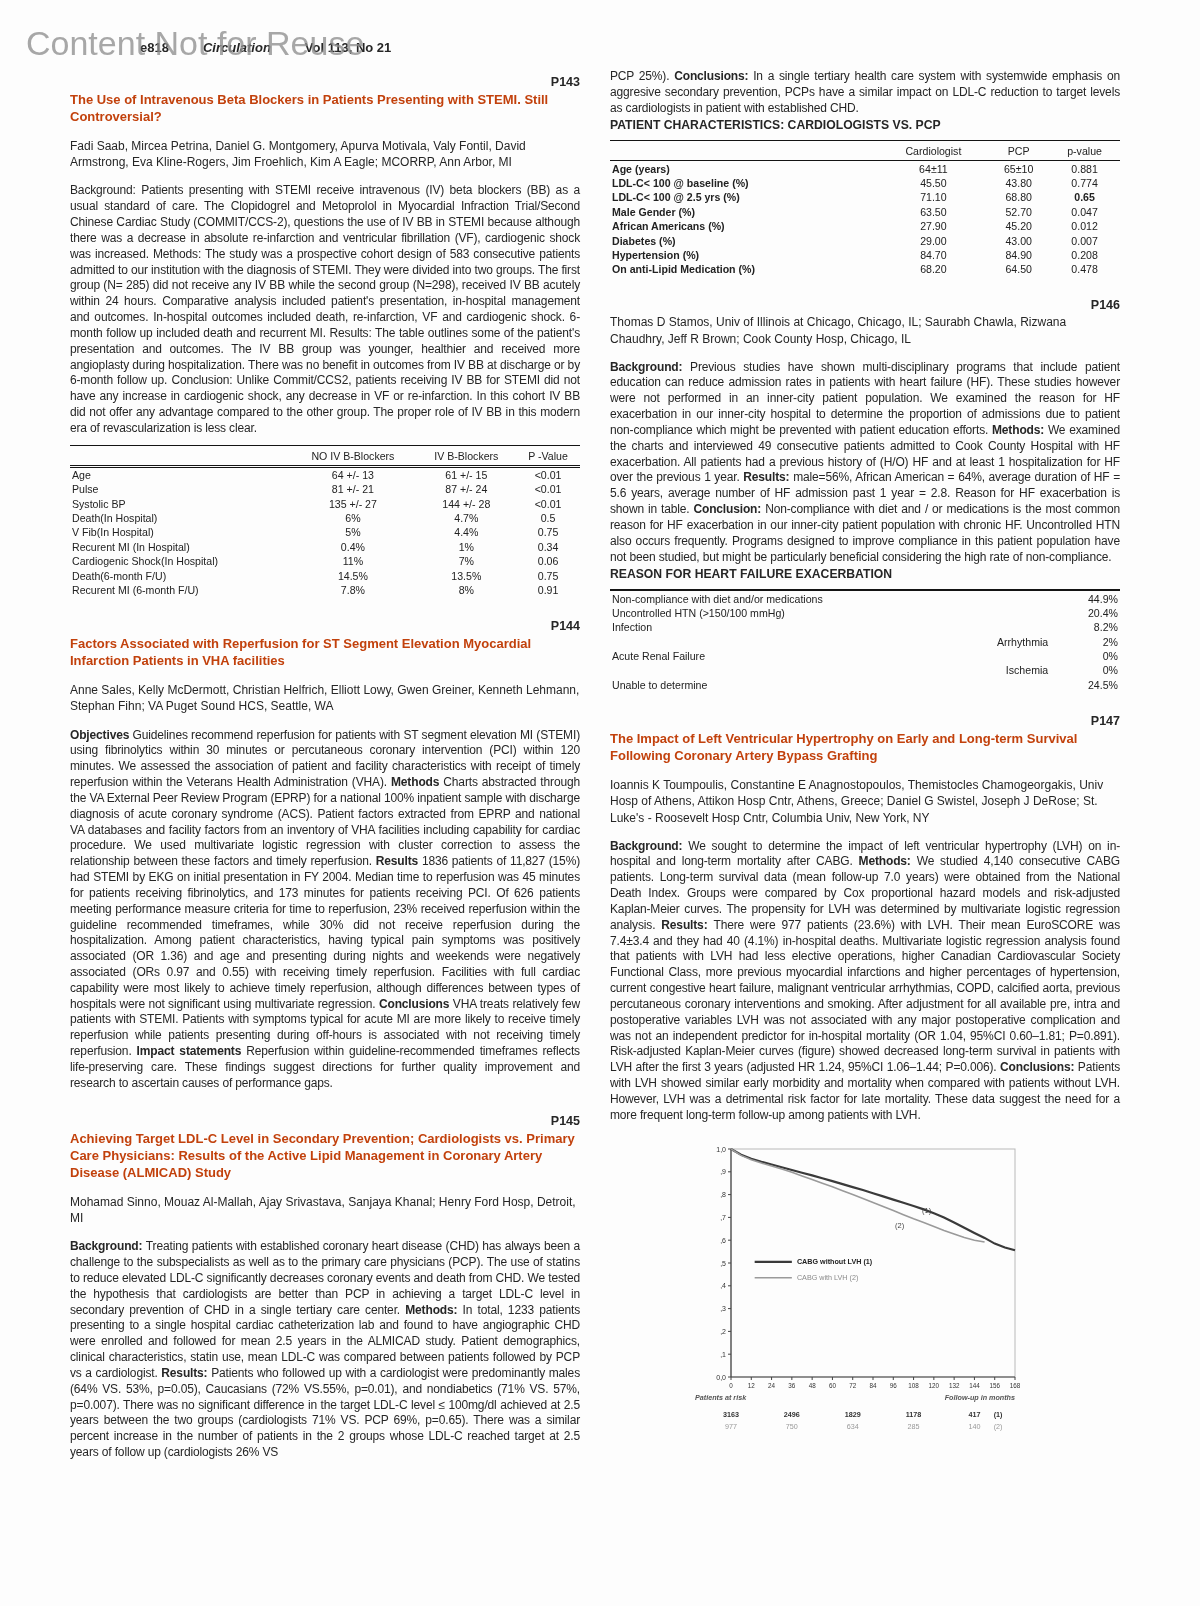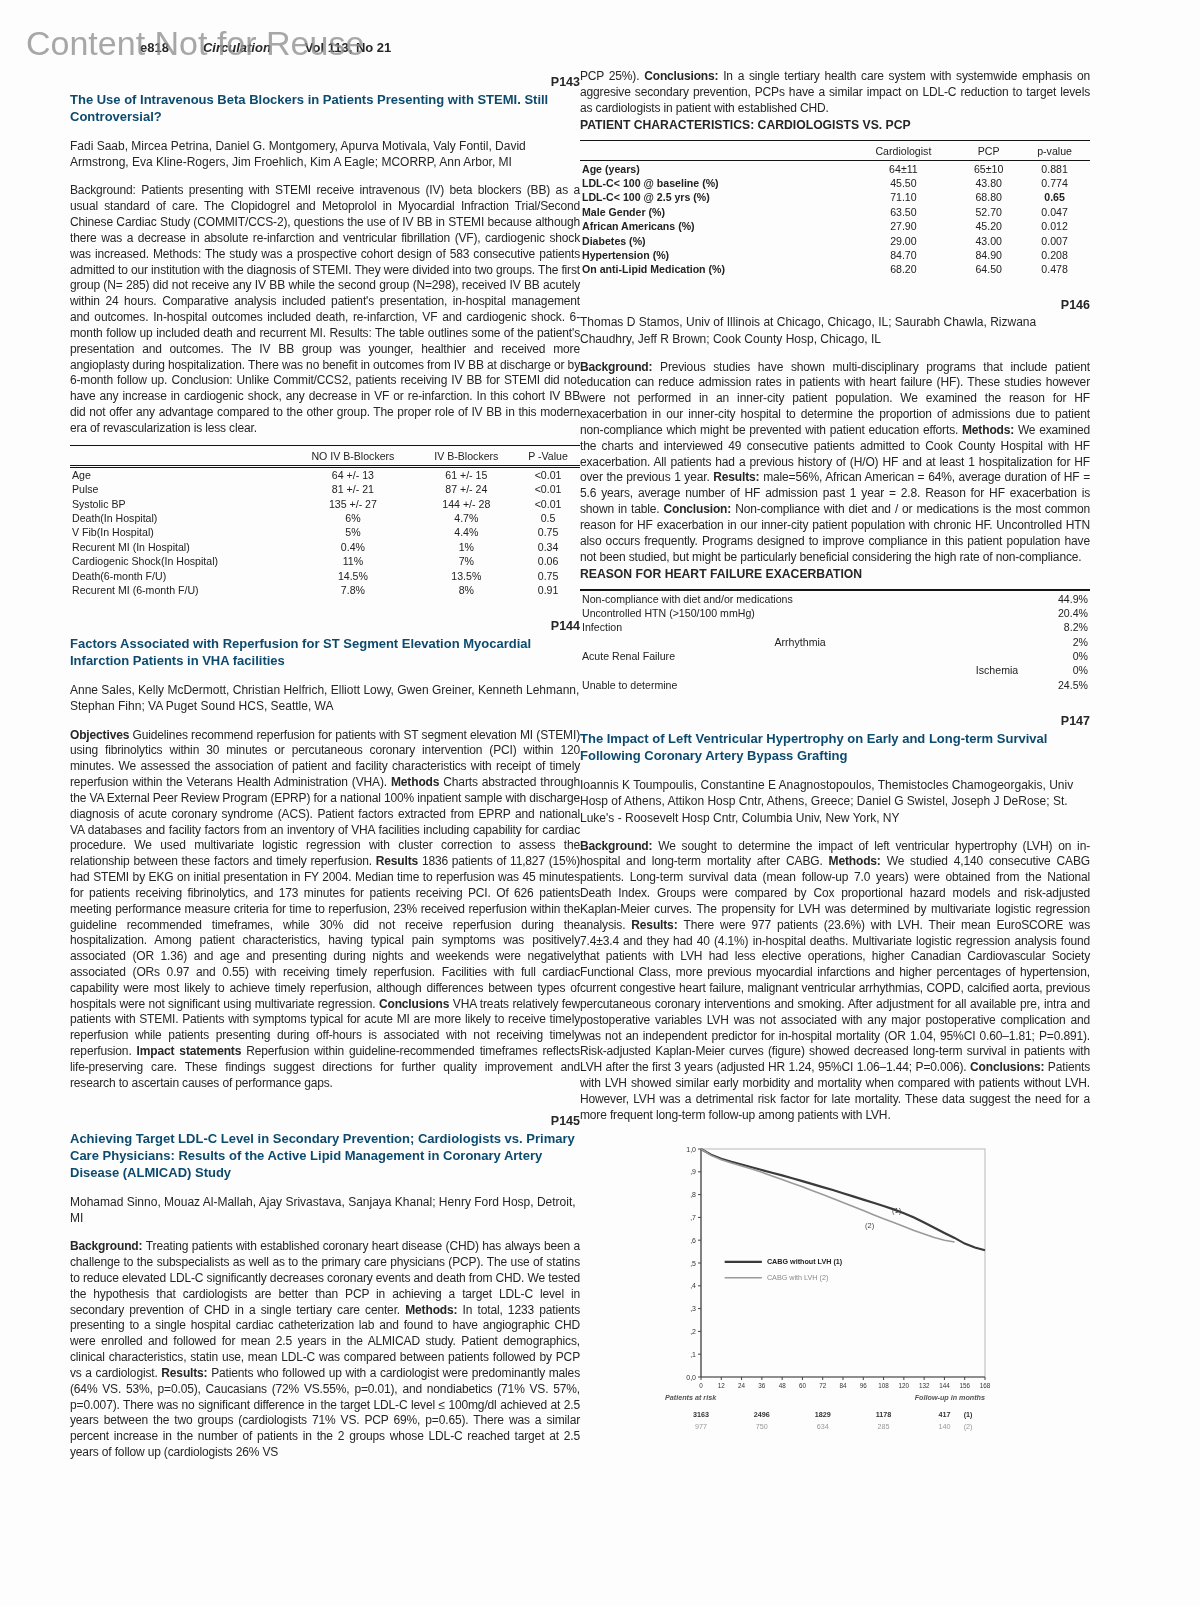--- a/index.html
+++ b/index.html
@@ -16,26 +16,26 @@
   }
   .watermark{
     position:absolute;top:24px;left:26px;
     font-size:34px;color:#8f8f8f;opacity:.78;
     letter-spacing:0px;white-space:nowrap;pointer-events:none;z-index:5;
   }
   .pagehead{display:flex;gap:34px;align-items:baseline;font-size:13px;margin:6px 0 14px 4px;}
   .pagehead .pnum{font-weight:bold;margin-left:66px;}
   .pagehead .jrnl{font-weight:bold;font-style:italic;}
   .pagehead .iss{font-weight:bold;}
-  .cols{display:flex;}
+  .cols{display:flex;gap:30px;}
   .col{width:510px;}
   section{margin:0;}
   .absnum{text-align:right;font-weight:bold;font-size:12.5px;margin:22px 0 2px;}
   .col > section:first-child .absnum{margin-top:6px;}
-  h2.title{font-size:13px;line-height:1.32;margin:0 0 13px;color:#0c4a6e;}
+  h2.title{font-size:13px;line-height:1.32;margin:0 0 13px;color:#c2410c;}
   p.authors{font-size:12px;line-height:1.34;margin:0 0 13px;}
   p.body{font-size:12px;line-height:1.32;letter-spacing:-0.15px;text-align:justify;margin:0;}
   p.body b{letter-spacing:-0.15px;}
   .tabletitle{font-size:12.2px;font-weight:bold;margin:2px 0 0;}
   table{width:100%;border-collapse:collapse;font-size:10.6px;color:#222;margin:8px 0 2px;}
   table.ruled{border-top:1.7px solid #141414;}
   thead th{font-weight:normal;padding:4px 2px 3px;}
   table.dbl thead th{border-bottom:3px double #141414;}
   table.sgl thead th{border-bottom:1.8px solid #141414;}
   td{padding:1.2px 2px;}
@@ -228,21 +228,21 @@
               </tr>
               <tr>
                 <td style="text-align: left;">Uncontrolled HTN (&gt;150/100 mmHg)</td>
                 <td style="text-align: right;">20.4%</td>
               </tr>
               <tr>
                 <td style="text-align: left;">Infection</td>
                 <td style="text-align: right;">8.2%</td>
               </tr>
               <tr>
-                <td style="text-align: center;">Arrhythmia</td>
+                <td style="text-align: right;">Arrhythmia</td>
                 <td style="text-align: right;">2%</td>
               </tr>
               <tr>
                 <td style="text-align: left;">Acute Renal Failure</td>
                 <td style="text-align: right;">0%</td>
               </tr>
               <tr>
                 <td style="text-align: right;">Ischemia</td>
                 <td style="text-align: right;">0%</td>
               </tr>

